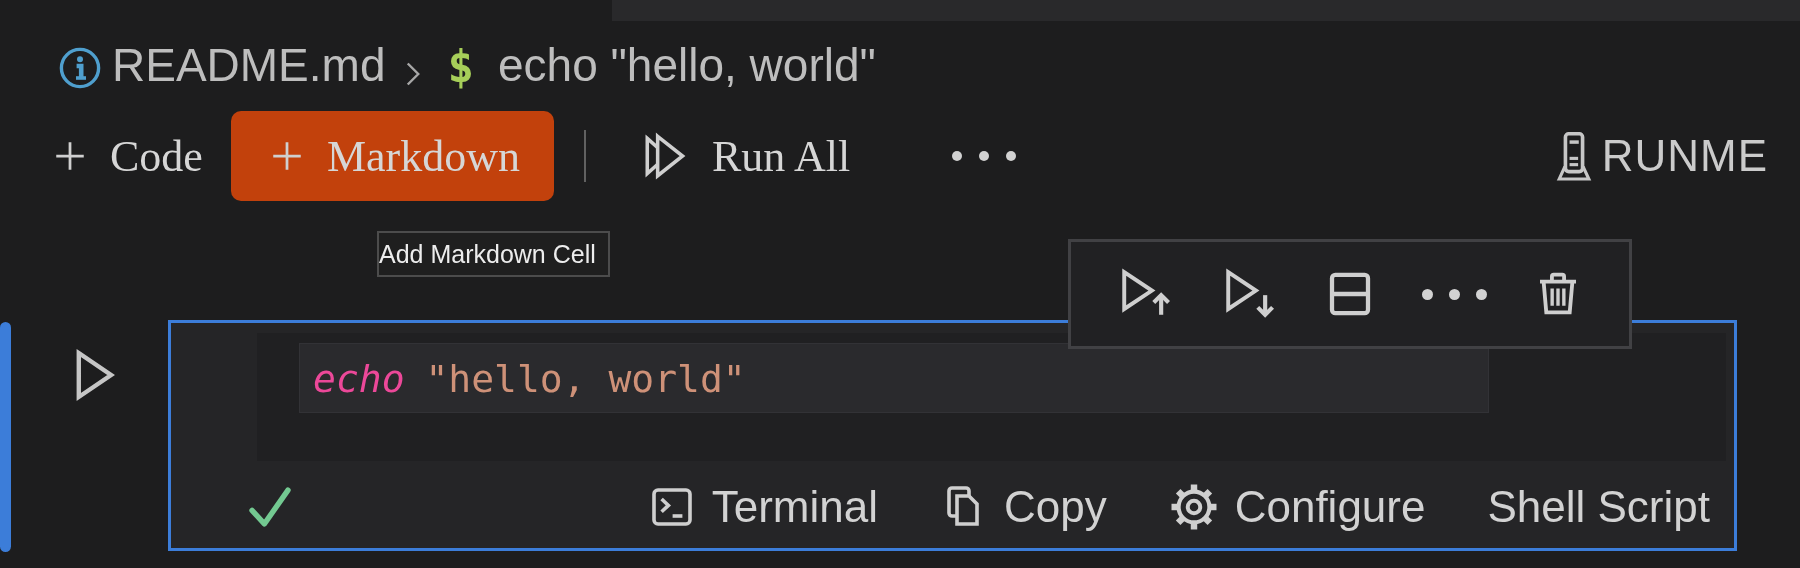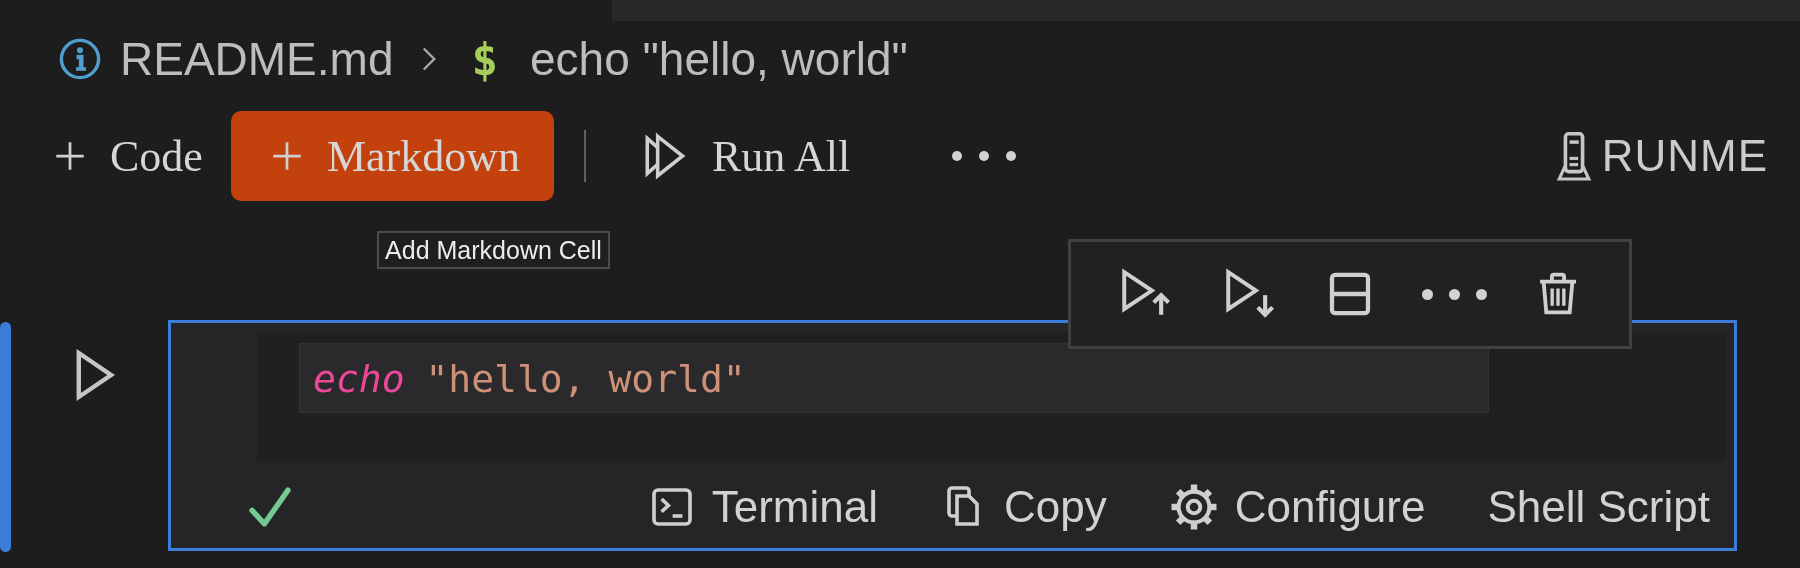--- a/index.html
+++ b/index.html
@@ -8,45 +8,45 @@
     background:#1d1d1e;font-family:"Liberation Sans",sans-serif;
     -webkit-font-smoothing:antialiased;
   }
   svg{display:block}
 
   
   .top-strip{position:absolute;top:0;left:0;width:1800px;height:21px;background:#29292b;}
   .active-tab{position:absolute;top:0;left:0;width:612px;height:21px;background:#1d1d1e;}
 
   
-  .breadcrumb{position:absolute;top:26px;left:56px;height:66px;display:flex;align-items:center;
-    gap:16px;font-size:46px;color:#bdbdbd;white-space:nowrap;}
+  .breadcrumb{position:absolute;top:26px;left:56px;height:66px;display:flex;align-items:flex-end;
+    gap:8px;font-size:46px;color:#bdbdbd;white-space:nowrap;}
   .crumb-chevron{margin:0 2px;color:#a7a7a7;}
   .lang-dollar{color:#a6ce59;font-family:"DejaVu Sans Mono",monospace;font-weight:bold;
     font-size:44px;margin:0 6px;}
   .crumb-cmd{margin-left:10px;}
 
   
   .nb-toolbar{position:absolute;top:108px;left:24px;width:1752px;height:96px;
     display:flex;align-items:center;}
   .tb-btn{display:flex;align-items:center;gap:18px;font-size:44px;color:#d6d6d6;
     height:90px;padding:0 24px;border-radius:10px;cursor:default;font-family:Liberation Serif, serif;}
   .tb-btn .ic{color:#cfcfcf;}
   .tb-btn.markdown{background:#c2410c;padding:0 34px;margin-left:4px;}
   .tb-sep{width:2px;height:52px;background:#616161;margin:0 30px;}
   .tb-dots{margin-left:70px;display:flex;gap:17px;align-items:center;height:90px;padding:0 8px;}
   .tb-dots .dot{width:10px;height:10px;border-radius:50%;background:#d2d2d2;}
   .runme-brand{margin-left:auto;display:flex;align-items:center;font-size:44px;
     color:#cbcbcb;letter-spacing:1px;padding-right:8px;}
   .runme-brand .ic{color:#c6c6c6;}
 
   
-  .tooltip{position:absolute;left:377px;top:231px;width:233px;height:38px;z-index:8;
+  .tooltip{position:absolute;left:377px;top:231px;width:233px;height:46px;z-index:8;
     background:#1f1f1f;border:2px solid #4c4c4c;box-sizing:border-box;
-    display:flex;align-items:center;justify-content:center;font-size:25px;color:#ededed;}
+    display:flex;align-items:center;justify-content:flex-start;font-size:25px;color:#ededed;}
 
   
   .cell-toolbar{position:absolute;left:1068px;top:239px;width:564px;height:110px;z-index:6;
     background:#212123;border:3px solid #414144;box-sizing:border-box;
     display:flex;align-items:center;justify-content:space-evenly;color:#cfcfcf;}
   .ct-dots{display:flex;gap:16px;align-items:center;}
   .ct-dots .dot{width:11px;height:11px;border-radius:50%;background:#d2d2d2;}
 
   
   .focus-bar{position:absolute;left:0;top:322px;width:11px;height:230px;border-radius:6px;

